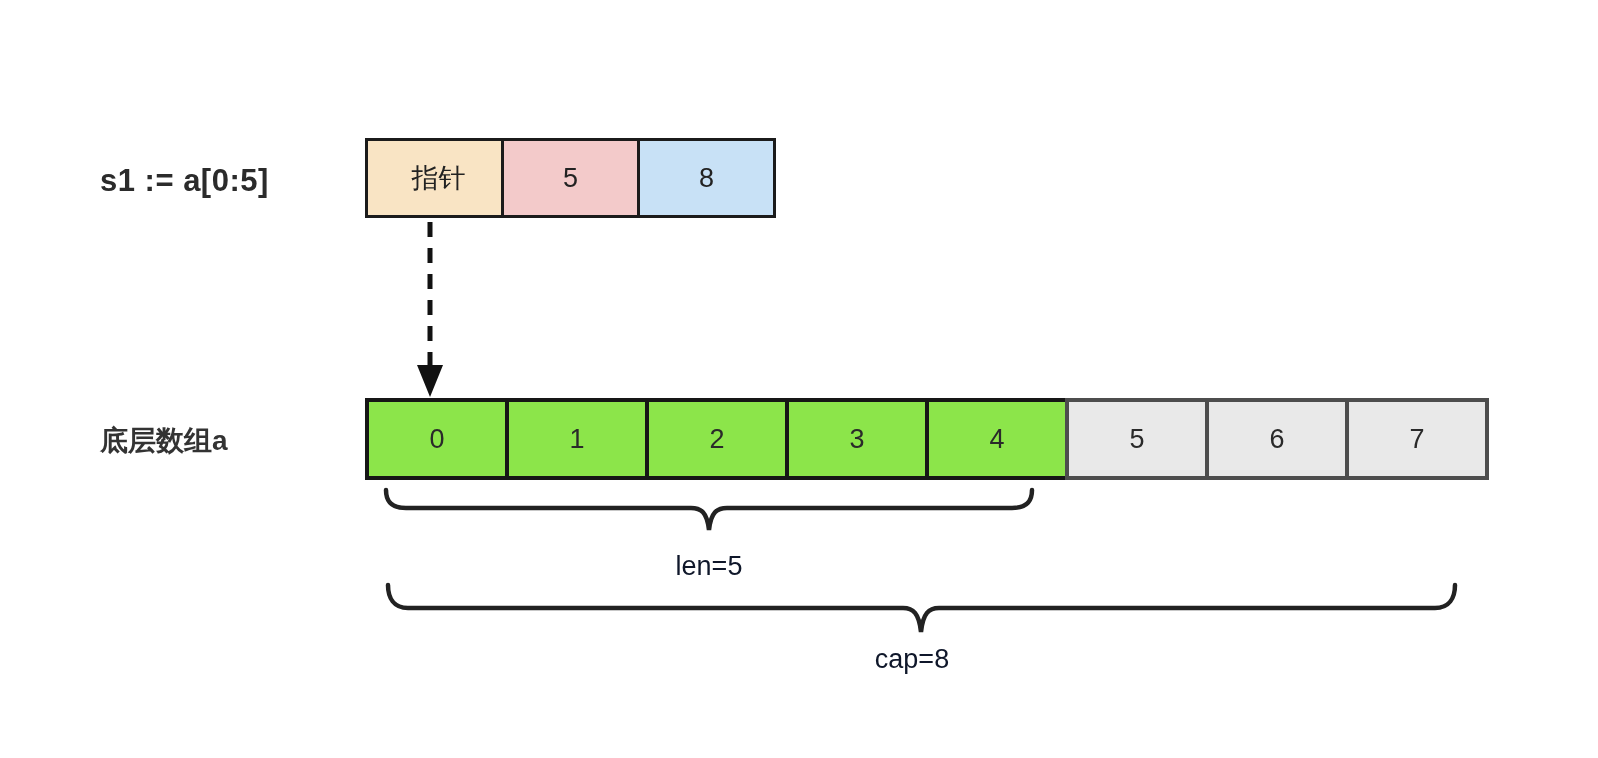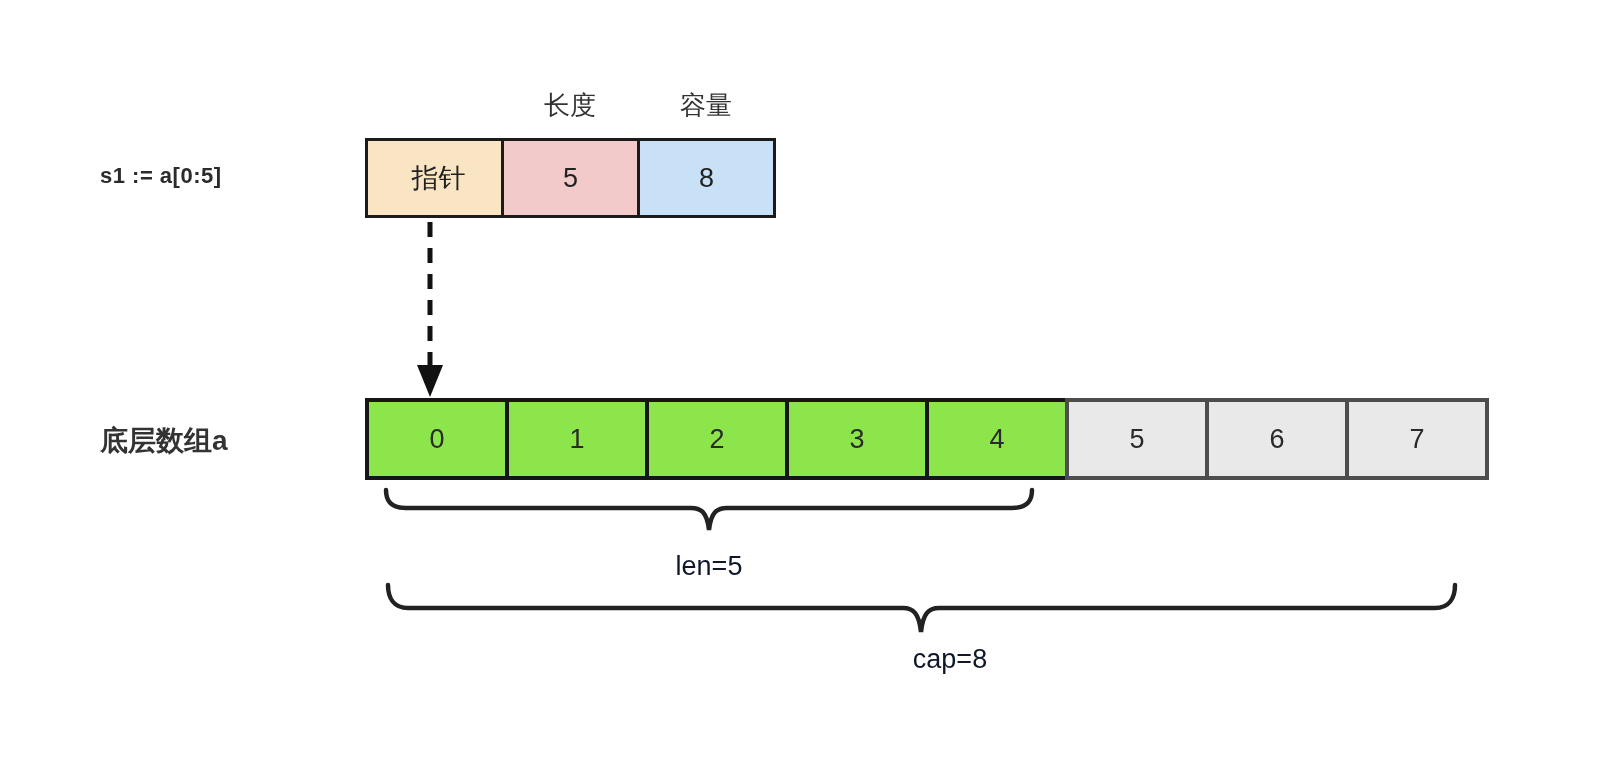--- a/index.html
+++ b/index.html
@@ -19,21 +19,21 @@
     position: absolute;
     left: 0; top: 0;
     width: 1598px;
     height: 758px;
     pointer-events: none;
   }
   .expr {
     position: absolute;
     left: 100px;
     top: 163px;
-    font-size: 22px;
+    font-size: 31px;
     font-weight: 600;
     letter-spacing: 0.5px;
     color: #2b2b2b;
     white-space: nowrap;
   }
   .hdr {
     position: absolute;
     top: 88px;
     width: 140px;
     text-align: center;
@@ -99,21 +99,21 @@
   }
   .brace-label {
     position: absolute;
     font-size: 27px;
     font-weight: 500;
     color: #0f172a;
     transform: translateX(-50%);
     white-space: nowrap;
   }
   .len-label { left: 709px; top: 551px; }
-  .cap-label { left: 912px; top: 644px; margin-left: 38px; }
+  .cap-label { left: 912px; top: 644px; }
 </style>
 </head>
 <body>
 
 <div class="canvas">
 
   <svg class="overlay" viewBox="0 0 1598 758" xmlns="http://www.w3.org/2000/svg">
 
     <line x1="430" y1="222" x2="430" y2="368" stroke="#111111" stroke-width="5" stroke-dasharray="15 11"></line>
     <polygon points="430,397 417,365 443,365" fill="#111111"></polygon>
@@ -124,22 +124,20 @@
              C 1026 508 1032 502 1032 490" fill="none" stroke="#222222" stroke-width="4.5" stroke-linecap="round"></path>
 
     <path d="M 388 585 C 388 598 394 608 408 608 L 903 608
              C 913 608 919 613 921 632
              C 923 613 929 608 939 608 L 1435 608
              C 1449 608 1455 598 1455 585" fill="none" stroke="#222222" stroke-width="4.5" stroke-linecap="round"></path>
   </svg>
 
   <div class="expr">s1 := a[0:5]</div>
 
-  <div class="hdr hdr-len">长度</div>
-  <div class="hdr hdr-cap">容量</div>
 
   <div class="struct">
     <div class="struct-cell cell-pointer">指针</div>
     <div class="struct-cell cell-length">5</div>
     <div class="struct-cell cell-capacity">8</div>
   </div>
 
   <div class="arr-label">底层数组a</div>
 
   <div class="array">

